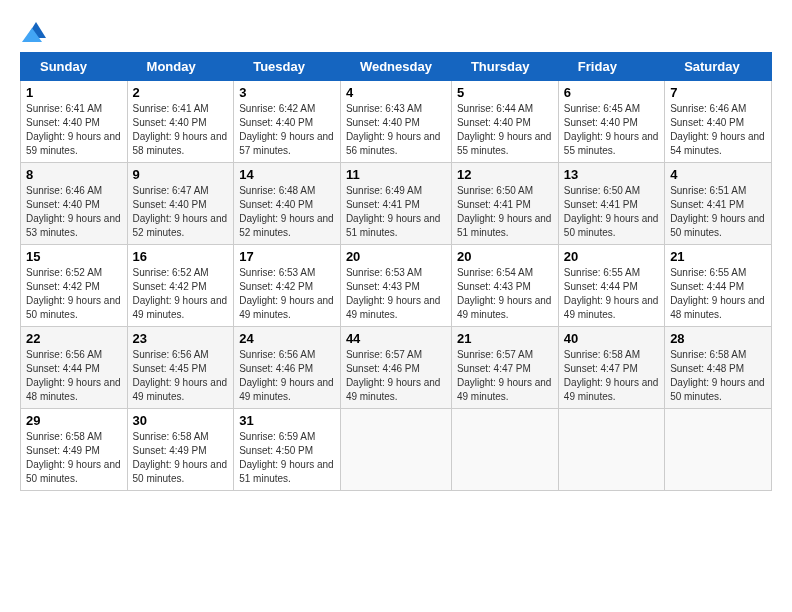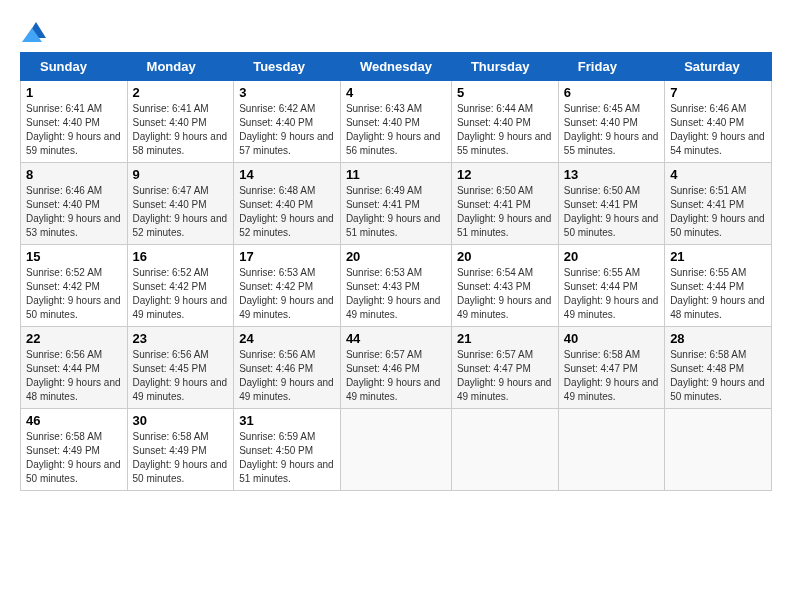--- a/index.html
+++ b/index.html
@@ -334,21 +334,21 @@
         <span class="day-number">28</span>
         <div class="day-info">
           Sunrise: 6:58 AM<br>
           Sunset: 4:48 PM<br>
           Daylight: 9 hours and 50 minutes.
         </div>
       </td>
       </tr>
       <tr>
         <td>
-        <span class="day-number">46</span>
+        <span class="day-number">29</span>
         <div class="day-info">
           Sunrise: 6:58 AM<br>
           Sunset: 4:49 PM<br>
           Daylight: 9 hours and 50 minutes.
         </div>
       </td>
         <td>
         <span class="day-number">30</span>
         <div class="day-info">
           Sunrise: 6:58 AM<br>

